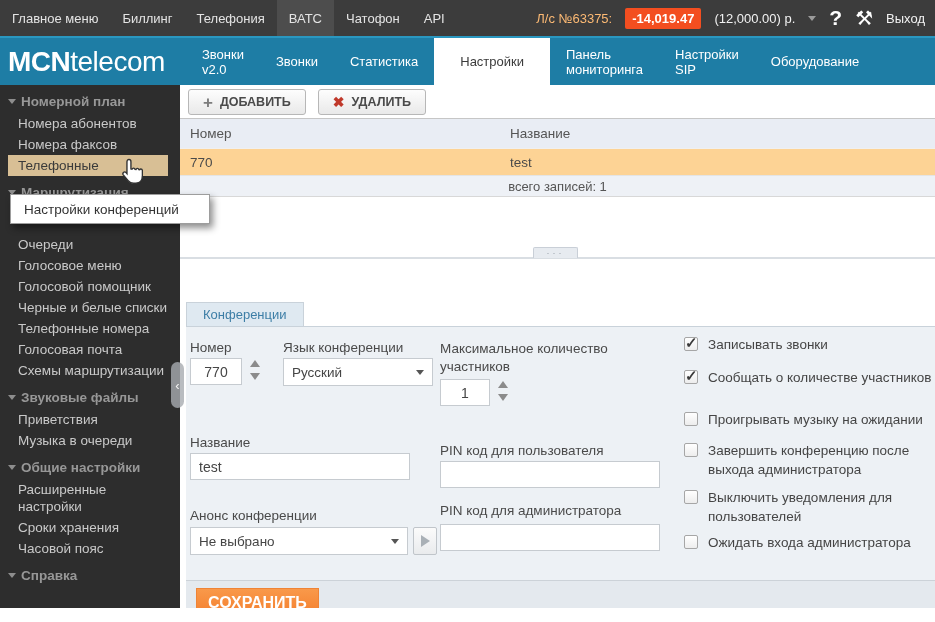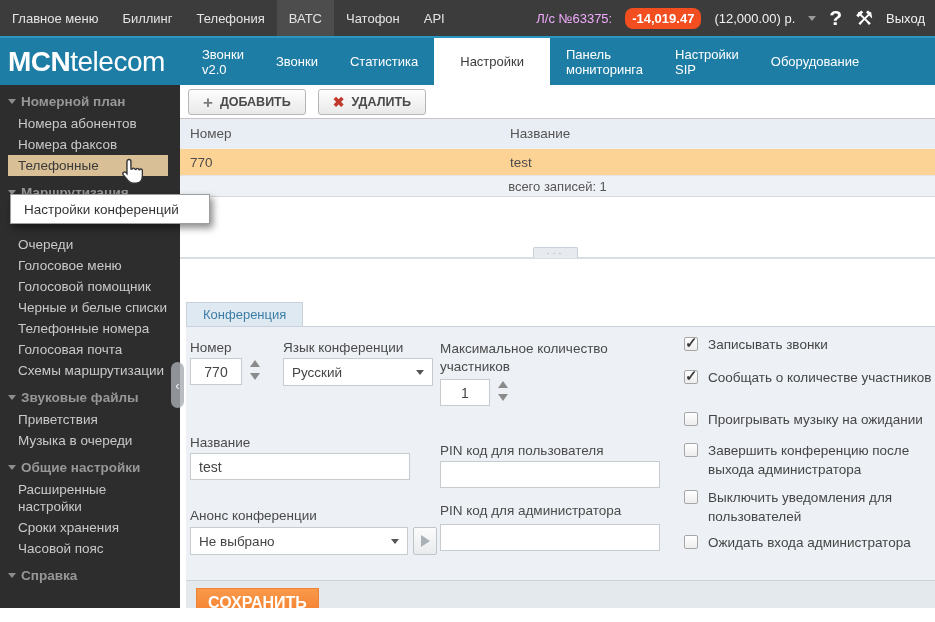--- a/index.html
+++ b/index.html
@@ -7,22 +7,22 @@
   body { font-family:"Liberation Sans", sans-serif; }
   .page { position:relative; width:935px; height:608px; overflow:hidden; background:#fff; }
 
   
   .topbar { position:absolute; left:0; top:0; width:935px; height:36px; background:#3c3c3c;
             display:flex; align-items:stretch; color:#e4e4e4; font-size:13px; }
   .topbar-left { display:flex; align-items:stretch; }
   .tb-item { display:flex; align-items:center; padding:0 12px; cursor:pointer; white-space:nowrap; }
   .tb-item.active { background:#4d4d4d; }
   .topbar-right { margin-left:auto; display:flex; align-items:center; gap:13px; padding-right:10px; }
-  .acct-label { color:#f0abfc; }
-  .balance-badge { background:#f34e20; color:#fff; font-weight:bold; padding:3px 7px; border-radius:8px; }
+  .acct-label { color:#fdba74; }
+  .balance-badge { background:#f34e20; color:#fff; font-weight:bold; padding:3px 7px; border-radius:2px; }
   .credit { color:#f2f2f2; }
   .caret-down { width:0; height:0; border-left:4px solid transparent; border-right:4px solid transparent;
                 border-top:5px solid #9a9a9a; }
   .help-q { font-size:21px; font-weight:bold; color:#fff; cursor:pointer; }
   .tools { font-size:20px; color:#fff; cursor:pointer; line-height:1; }
   .logout { color:#f2f2f2; cursor:pointer; }
 
   
   .navbar { position:absolute; left:0; top:36px; width:935px; height:49px; background:#1e7da5;
             border-top:2px solid #2a97c0; display:flex; align-items:stretch; color:#fff; }
@@ -251,21 +251,21 @@
     </div>
     <div class="grid-total">
       <span>всего записей: 1</span>
     </div>
 
     <div class="splitter-line"></div>
     <div class="splitter-handle">
       <span>···</span>
     </div>
 
-    <div class="form-tab">Конференция</div>
+    <div class="form-tab">Конференции</div>
 
     <div class="panel">
 
       <div class="fg" style="left:4px; top:13px;">
         <label>Номер</label>
       </div>
       <input class="inp center fg" style="left: 4px; top: 31px; width: 52px;" value="770">
       <div class="spin" style="left:64px; top:33px;">
         <i class="up"></i>
         <i class="down"></i>

